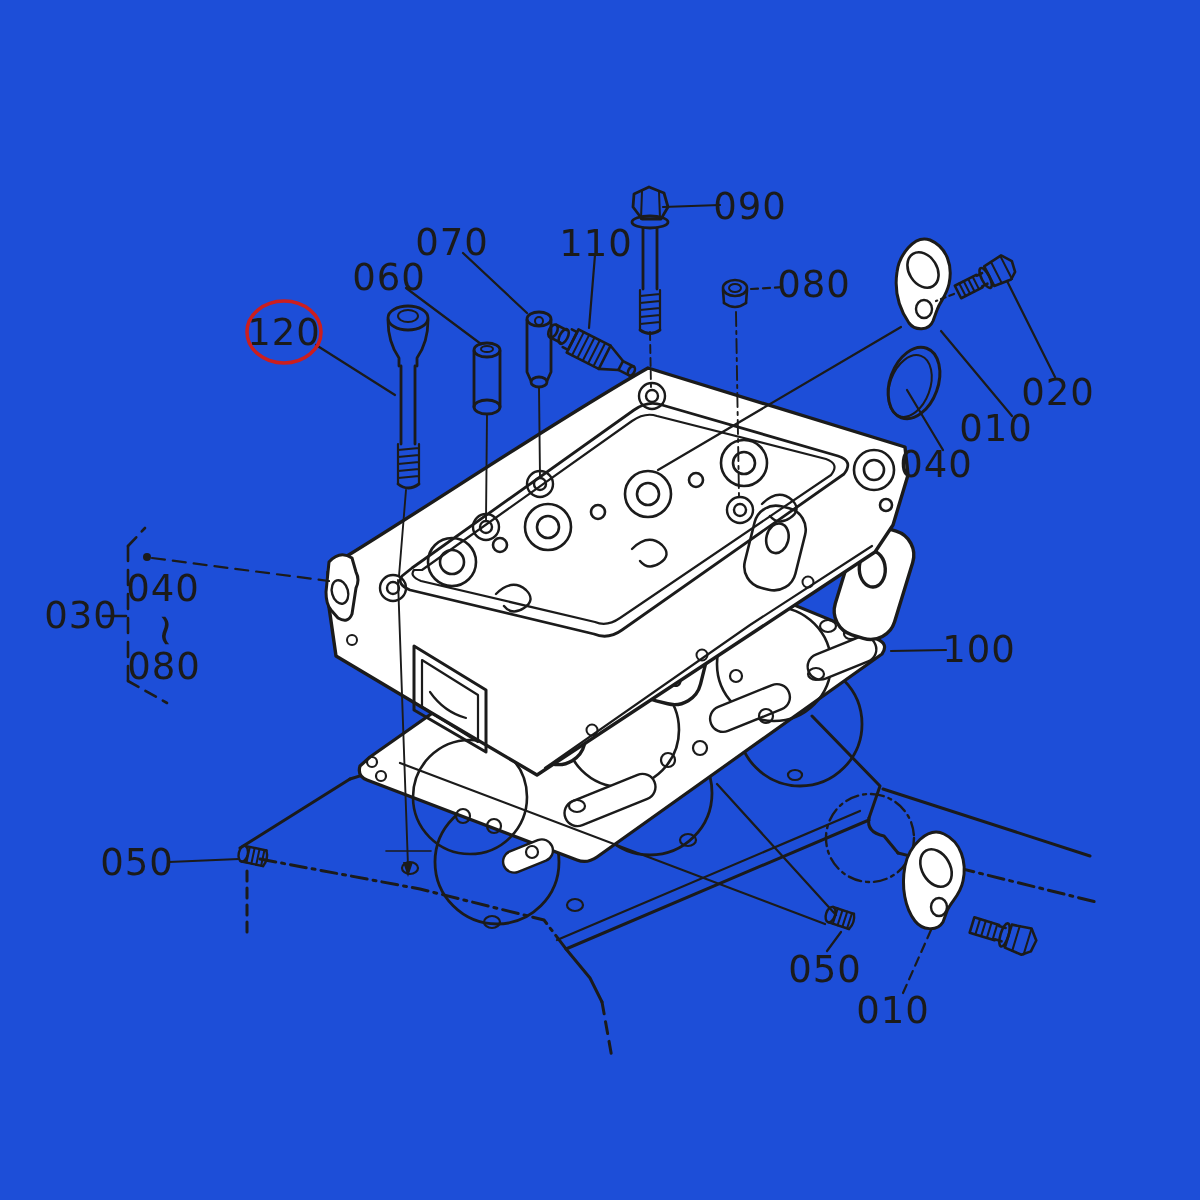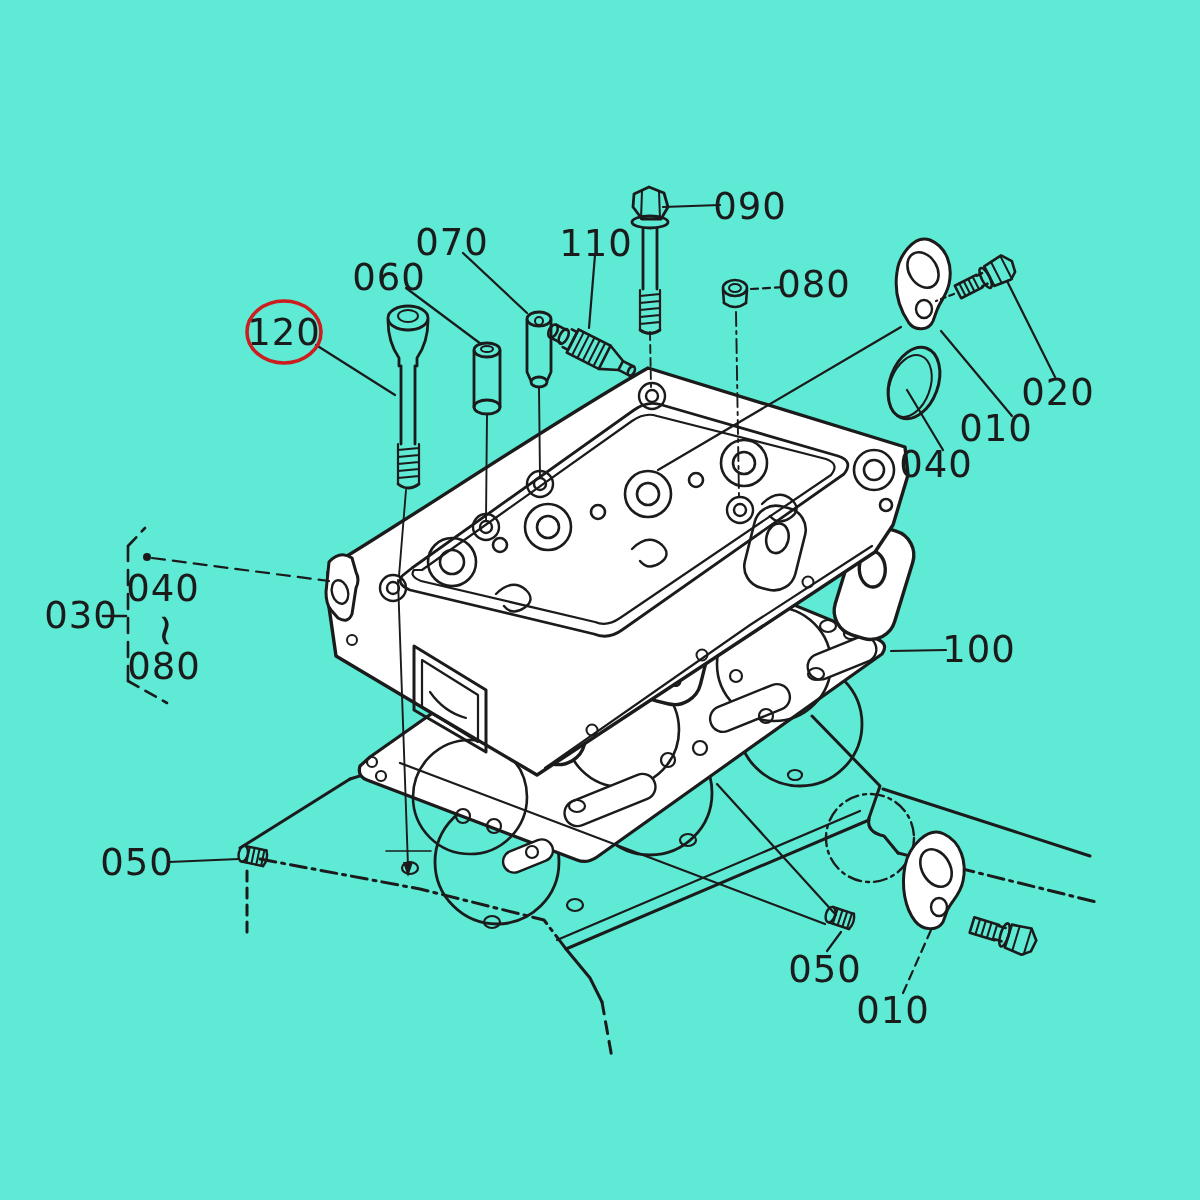--- a/index.html
+++ b/index.html
@@ -1,16 +1,16 @@
 <!DOCTYPE html>
 <html><head>
 <meta charset="utf-8">
 <style>
   html,body{margin:0;padding:0;background:#ffffff;}
-  .stage{position:relative;width:1200px;height:1200px;background:#5eead4;overflow:hidden;
+  .stage{position:relative;width:1200px;height:1200px;background:#1d4ed8;overflow:hidden;
          font-family:"DejaVu Sans","Liberation Sans",sans-serif;}
   svg{display:block}
   .callout-text{font-family:"DejaVu Sans","Liberation Sans",sans-serif;
                 font-size:37px;letter-spacing:1px;fill:#1b1b1b;}
 </style>
 </head>
 <body>
 
 <div class="stage">
 <svg width="1200" height="1200" viewBox="0 0 1200 1200" stroke="#1b1b1b" fill="none" stroke-linecap="round" stroke-linejoin="round">

